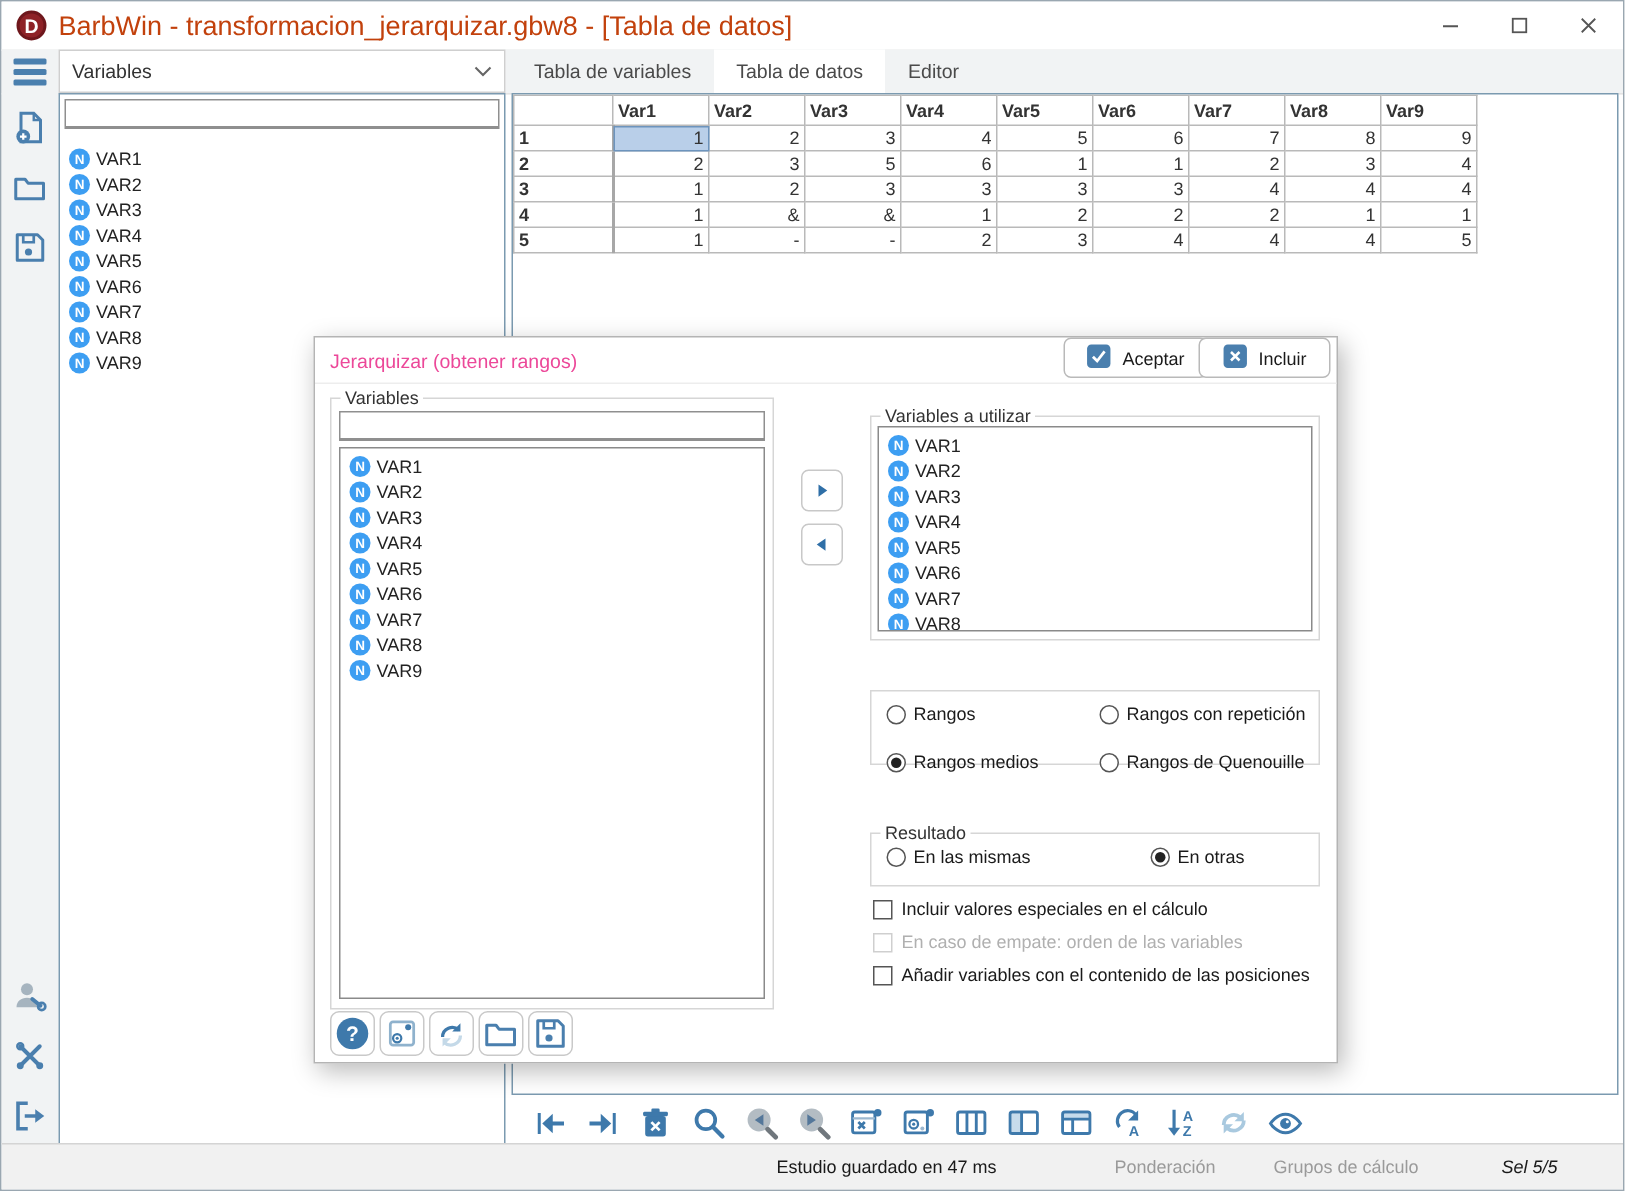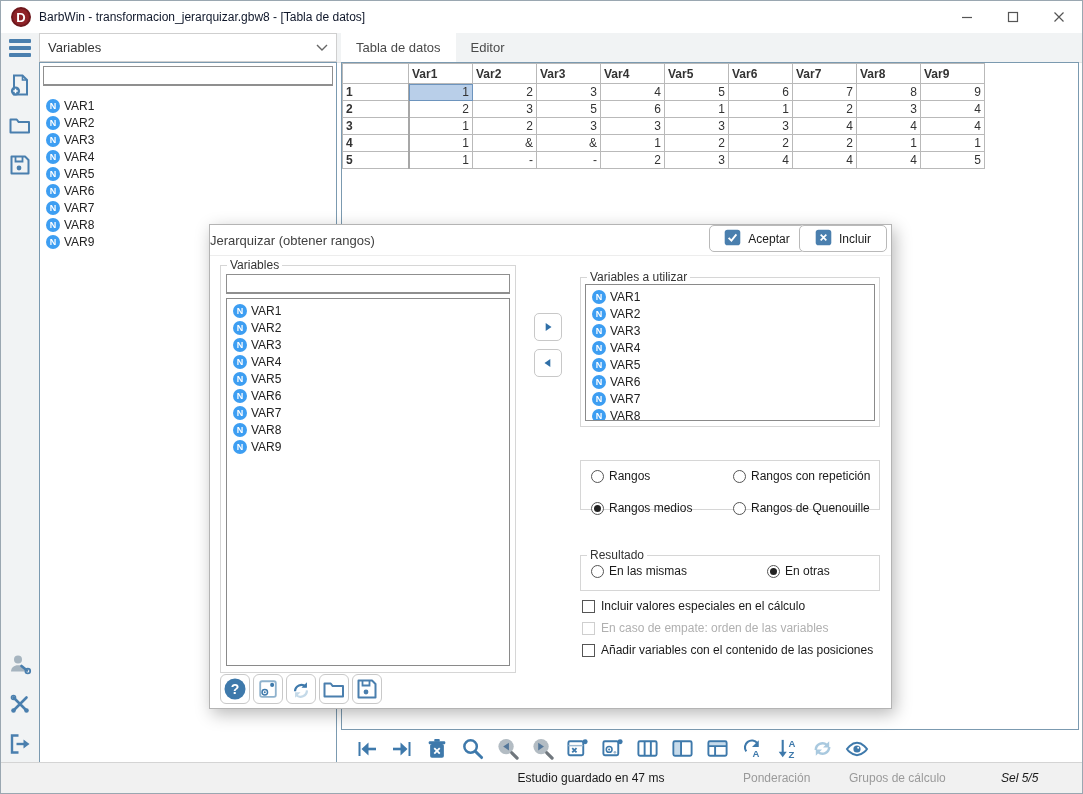--- a/index.html
+++ b/index.html
@@ -5,21 +5,21 @@
   html,body{margin:0;padding:0;background:#d7dbde;}
   .window{position:relative;width:1083px;height:794px;background:#fff;
     font-family:"Liberation Sans",sans-serif;overflow:hidden;
     border:1px solid #9aa7b1;box-sizing:border-box;color:#333;}
   
   .titlebar{position:absolute;left:0;top:0;right:0;height:32px;background:#fff;
     display:flex;align-items:center;border-bottom:1px solid #ececec;}
   .logo{width:20px;height:20px;border-radius:50%;background:#8e2227;color:#fff;
     margin-left:10px;display:flex;align-items:center;justify-content:center;
     font-weight:bold;font-size:13px;border:2px solid #6e171c;box-sizing:border-box;flex:none;}
-  .title-text{margin-left:8px;font-size:12px;color:#0f172a;white-space:nowrap;}
+  .title-text{margin-left:8px;font-size:18px;color:#c2410c;white-space:nowrap;}
   .wincontrols{margin-left:auto;display:flex;height:100%;}
   .wc{width:46px;height:100%;display:flex;align-items:center;justify-content:center;color:#555;}
   .wc svg{display:block;}
   
   .menubar{position:absolute;left:0;top:32px;right:0;height:29px;background:#f1f3f4;
     display:flex;align-items:stretch;border-bottom:1px solid #e3e3e3;}
   .hamburger{width:38px;display:flex;flex-direction:column;justify-content:center;
     align-items:center;gap:3px;}
   .hamburger i{display:block;width:22px;height:4px;background:#4a7fae;border-radius:1px;}
   .combobox{width:298px;background:#fff;border:1px solid #cfcfcf;box-sizing:border-box;
@@ -66,21 +66,21 @@
     border-top:1px solid #d4d4d4;font-size:12px;}
   .statusbar span{position:absolute;top:8px;white-space:nowrap;}
   .st-msg{left:505px;width:170px;text-align:center;color:#1a1a1a;}
   .st-pond{left:742px;color:#9a9a9a;}
   .st-grp{left:848px;color:#9a9a9a;}
   .st-sel{left:1000px;color:#1a1a1a;font-style:italic;}
   
   .dialog{position:absolute;left:208px;top:223px;width:683px;height:485px;background:#fff;
     border:1px solid #b4b4b4;box-shadow:3px 5px 16px rgba(0,0,0,.28);box-sizing:border-box;}
   .dlg-title{height:30px;display:flex;align-items:center;border-bottom:1px solid #ededed;}
-  .dlg-title .txt{margin-left:0;font-size:13px;color:#404040;}
+  .dlg-title .txt{margin-left:10px;font-size:13px;color:#ec4899;}
   .dlg-close{margin-left:auto;margin-right:10px;color:#777;font-size:15px;line-height:1;}
   .groupbox{position:absolute;border:1px solid #d6d6d6;box-sizing:border-box;}
   .groupbox>.gb-label{position:absolute;top:-8px;left:6px;background:#fff;padding:0 3px;
     font-size:12px;color:#333;}
   .gb-vars-left{left:10px;top:40px;width:296px;height:408px;}
   .gb-vars-left .filter{position:absolute;left:5px;right:5px;top:8px;height:20px;
     border:1px solid #8f8f8f;border-bottom-width:2px;font-size:12px;box-sizing:border-box;
     font-family:inherit;padding:0 4px;}
   .gb-vars-left .lst{position:absolute;left:5px;right:5px;top:32px;bottom:6px;
     border:1px solid #8a8a8a;overflow:hidden;padding-top:3px;}
@@ -148,20 +148,21 @@
       </div>
     <div class="combobox">
       <span class="cbx-label">Variables</span>
       <span>
         <svg width="12" height="8" viewBox="0 0 12 8">
             <path d="M1 1l5 5 5-5" stroke="#666" stroke-width="1.4" fill="none"></path>
           </svg>
       </span>
     </div>
     <div class="tabs" id="tabs">
+        <div class="tab">Tabla de variables</div>
         <div class="tab active">Tabla de datos</div>
         <div class="tab">Editor</div>
       </div>
   </div>
 
   <div class="leftstrip">
     <div class="stripgroup top" id="strip-top">
         <div class="stripbtn">
           <span style="display: flex; align-items: center; justify-content: center;">
             <svg width="24" height="24" viewBox="0 0 24 24">

